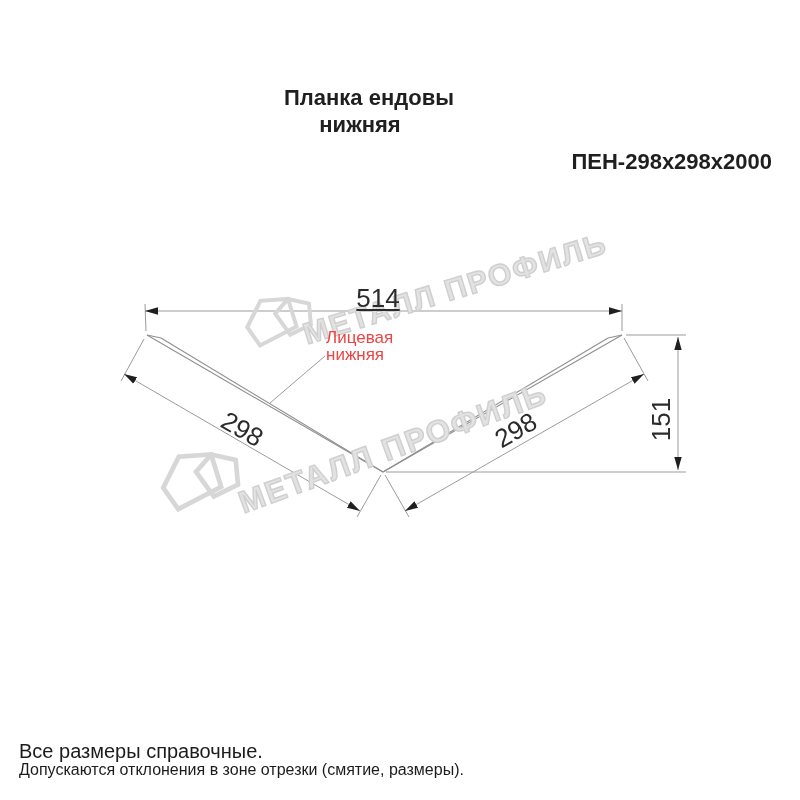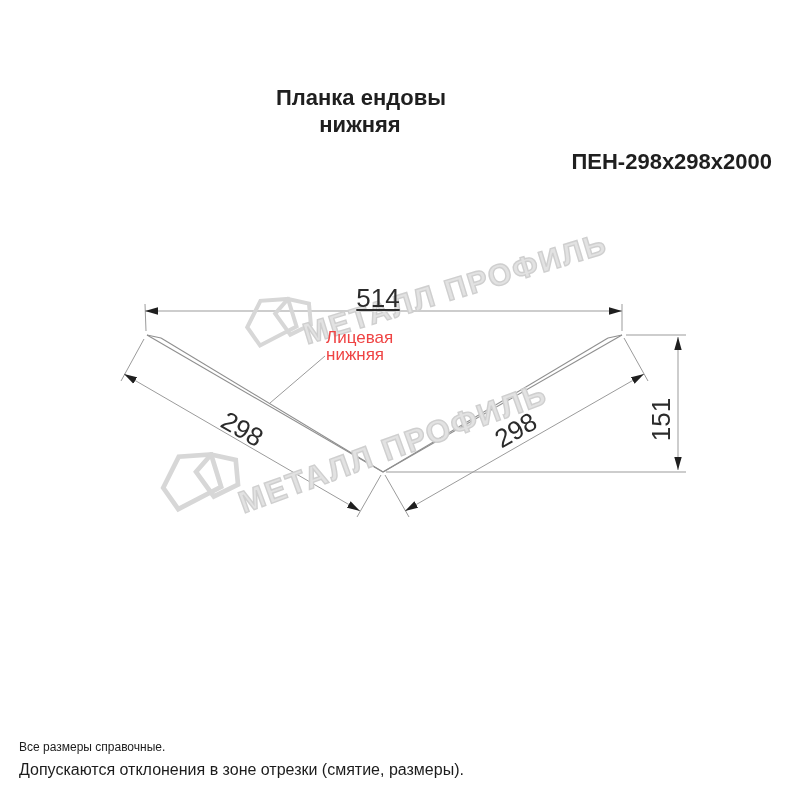--- a/index.html
+++ b/index.html
@@ -1,29 +1,29 @@
 <!DOCTYPE html>
 <html><head>
 <meta charset="utf-8">
 <style>
   html,body{margin:0;padding:0;background:#fff;}
   .page{position:relative;width:800px;height:800px;background:#ffffff;overflow:hidden;
         font-family:"Liberation Sans","DejaVu Sans",sans-serif;color:#1f1f1f;}
   .abs{position:absolute;}
   .title{top:26px;left:0;width:760px;text-align:center;font-size:28px;font-weight:bold;letter-spacing:0.5px;}
-  .subtitle1{top:85px;left:0;width:722px;text-align:center;font-size:22px;font-weight:bold;}
+  .subtitle1{top:85px;left:0;width:722px;text-align:center;font-size:22px;font-weight:bold;padding-left:8px;}
   .subtitle2{top:112px;left:0;width:720px;text-align:center;font-size:22px;font-weight:bold;}
   .model{top:149px;left:0;width:772px;text-align:right;font-size:22px;font-weight:bold;}
   .dimtext{font-size:26px;color:#2b2b2b;text-align:center;width:200px;}
   .dim514{top:283px;left:278px;text-decoration:underline;}
   .dim298L{top:414px;left:142px;transform:rotate(30deg);}
   .dim298R{top:415px;left:416px;transform:rotate(-30deg);}
   .dim151{top:404px;left:561px;transform:rotate(-90deg);}
   .facelabel{top:329px;left:326px;font-size:17px;line-height:17px;color:#ef4444;}
-  .footer1{top:740px;left:19px;font-size:12px;color:#1c1c1c;}
+  .footer1{top:740px;left:19px;font-size:20px;color:#1c1c1c;}
   .footer2{top:761px;left:19px;font-size:16px;color:#1c1c1c;}
   svg.diagram{position:absolute;left:0;top:0;}
   .wm-text{font-size:30px;font-weight:bold;letter-spacing:2px;white-space:nowrap;
            color:#e2e2e2;-webkit-text-stroke:1.4px #cfcfcf;transform-origin:left center;}
   .wm1-text{left:304px;top:318px;transform:rotate(-17deg);}
   .wm2-text{left:240px;top:486px;font-size:31px;transform:rotate(-20deg);}
   .wm-logo{transform-origin:left top;}
   .wm1-logo{left:236px;top:302px;transform:rotate(-14deg);}
   .wm2-logo{left:150px;top:458px;transform:rotate(-14deg);}
 </style>

